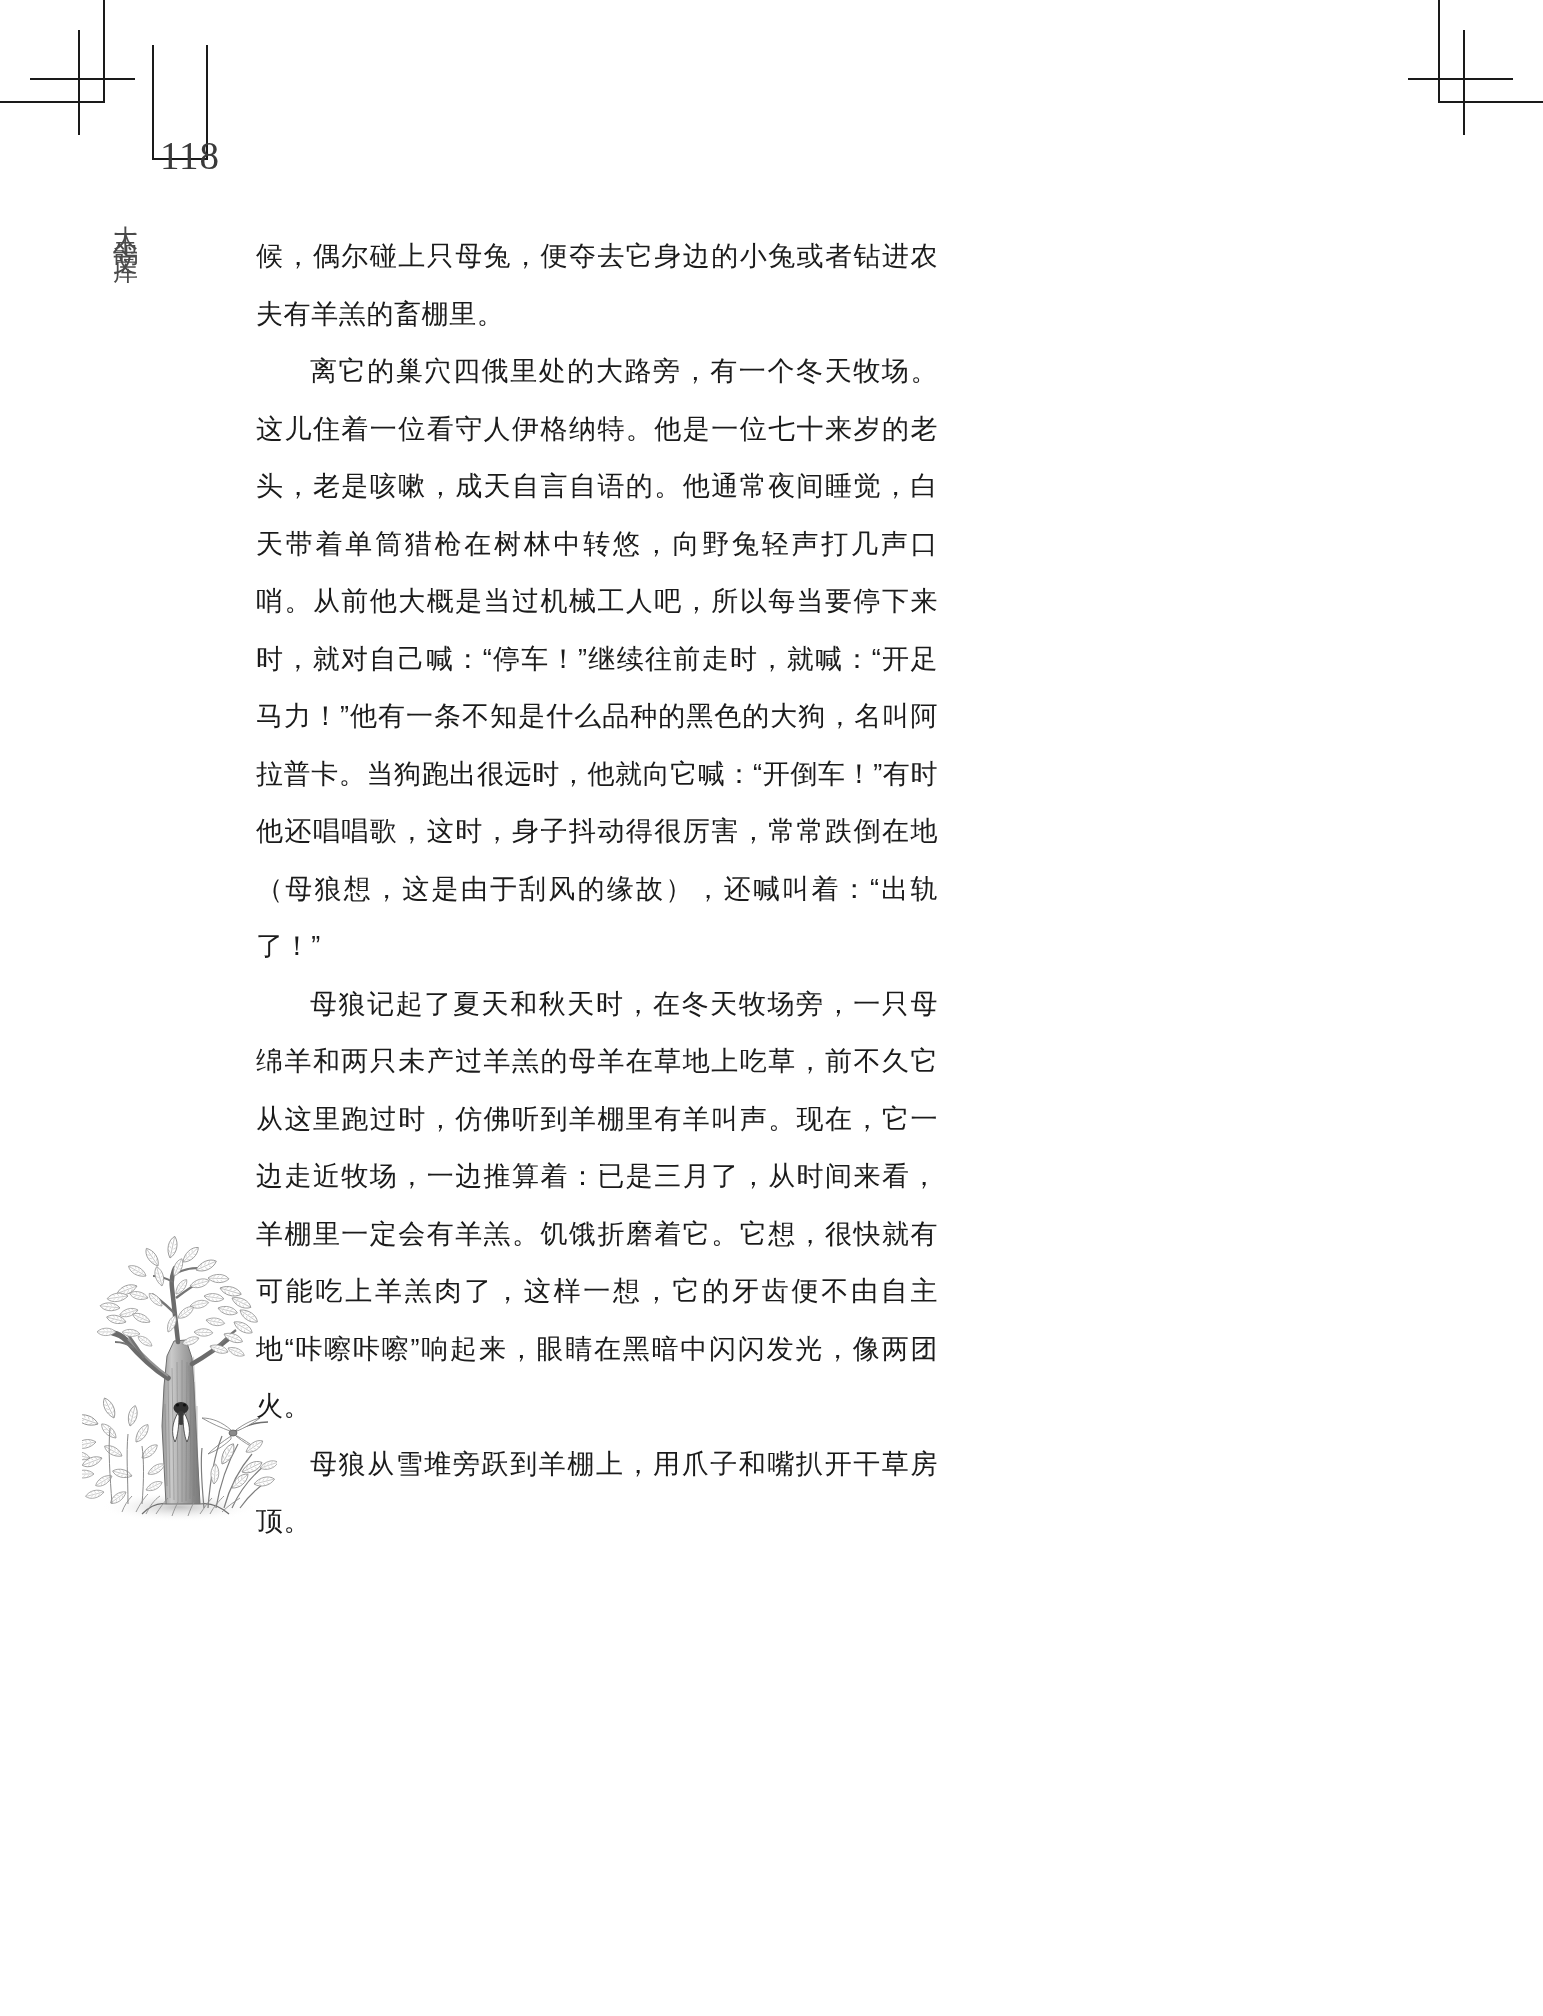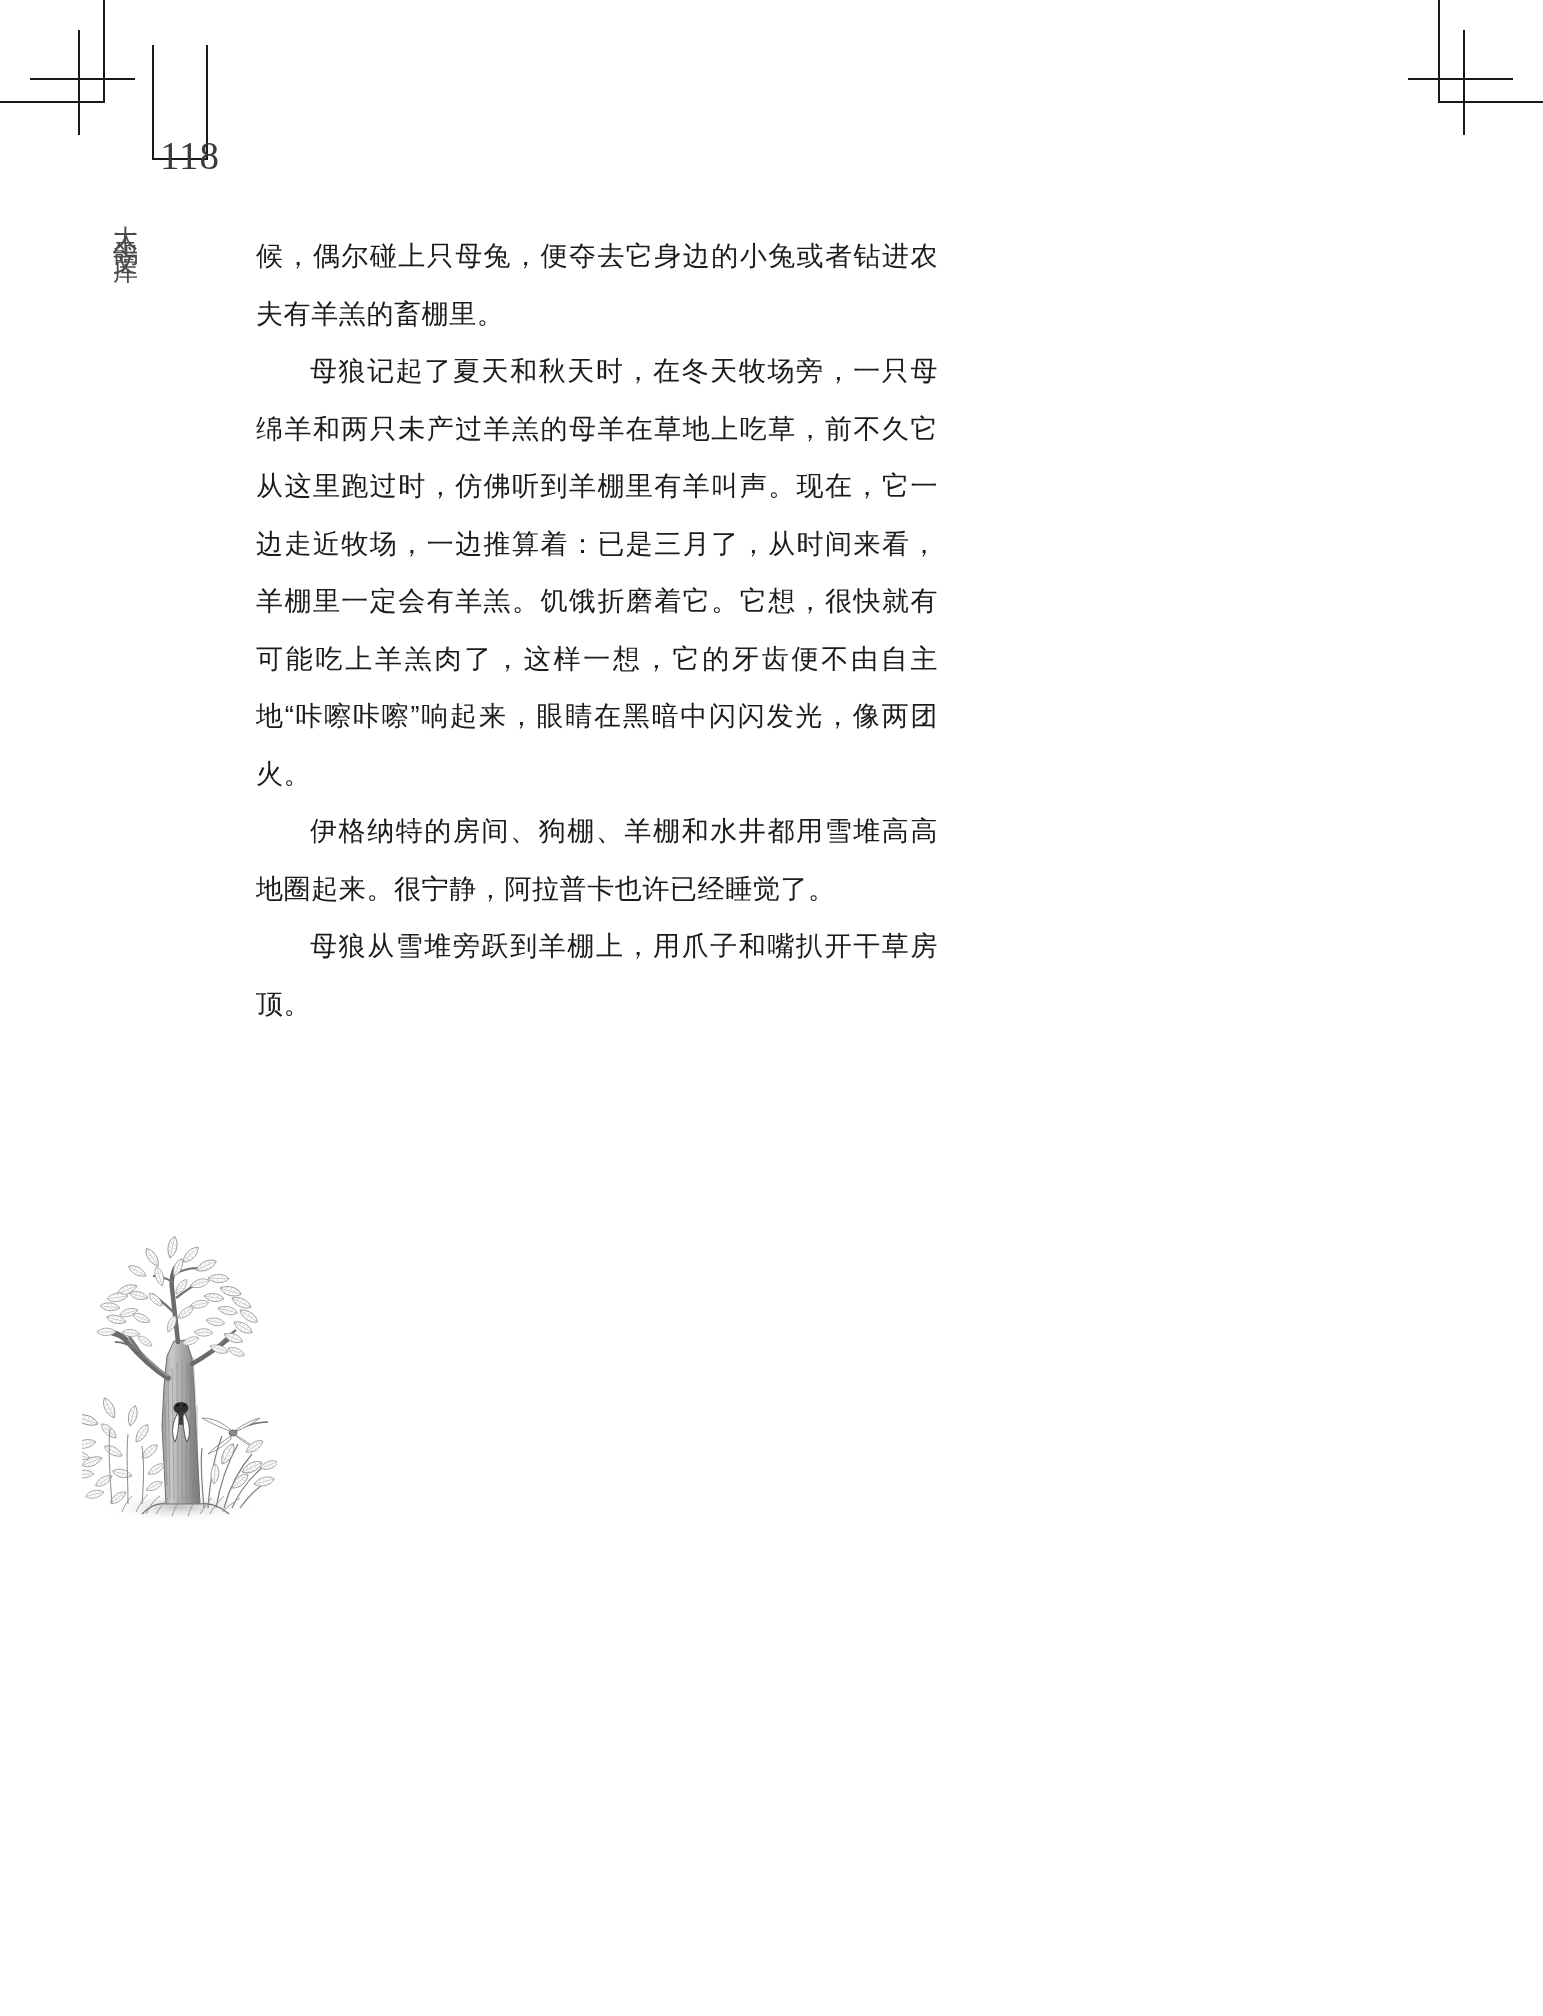--- a/index.html
+++ b/index.html
@@ -124,22 +124,22 @@
     <div class="crop-line h" style="left:1408px; top:1896px; width:105px;"></div>
     <div class="crop-line v" style="left:1463px; top:1840px; height:105px;"></div>
   </div>
 
   <div id="page-number">118</div>
 
   <div id="series-title">大王鸽文库</div>
 
   <div id="body-column">
     <p class="para">候，偶尔碰上只母兔，便夺去它身边的小兔或者钻进农夫有羊羔的畜棚里。</p>
+    <p class="para indent">离它的巢穴四俄里处的大路旁，有一个冬天牧场。这儿住着一位看守人伊格纳特。他是一位七十来岁的老头，老是咳嗽，成天自言自语的。他通常夜间睡觉，白天带着单筒猎枪在树林中转悠，向野兔轻声打几声口哨。从前他大概是当过机械工人吧，所以每当要停下来时，就对自己喊：“停车！”继续往前走时，就喊：“开足马力！”他有一条不知是什么品种的黑色的大狗，名叫阿拉普卡。当狗跑出很远时，他就向它喊：“开倒车！”有时他还唱唱歌，这时，身子抖动得很厉害，常常跌倒在地（母狼想，这是由于刮风的缘故），还喊叫着：“出轨了！”</p>
     <p class="para indent">母狼记起了夏天和秋天时，在冬天牧场旁，一只母绵羊和两只未产过羊羔的母羊在草地上吃草，前不久它从这里跑过时，仿佛听到羊棚里有羊叫声。现在，它一边走近牧场，一边推算着：已是三月了，从时间来看，羊棚里一定会有羊羔。饥饿折磨着它。它想，很快就有可能吃上羊羔肉了，这样一想，它的牙齿便不由自主地“咔嚓咔嚓”响起来，眼睛在黑暗中闪闪发光，像两团火。</p>
-    <p class="para indent">伊格纳特的房间、狗棚、羊棚和水井都用雪堆高高地圈起来。很宁静，阿拉普卡也许已经睡觉了。</p>
     <p class="para indent">母狼从雪堆旁跃到羊棚上，用爪子和嘴扒开干草房顶。</p>
   </div>
 
   <div id="tree-illustration">
     <svg viewBox="0 0 195 290" xmlns="http://www.w3.org/2000/svg">
       <defs>
         <linearGradient id="barkGrad" x1="0" y1="0" x2="1" y2="0">
           <stop offset="0%" stop-color="#9a9a9a"></stop>
           <stop offset="25%" stop-color="#c9c9c9"></stop>
           <stop offset="55%" stop-color="#a8a8a8"></stop>

